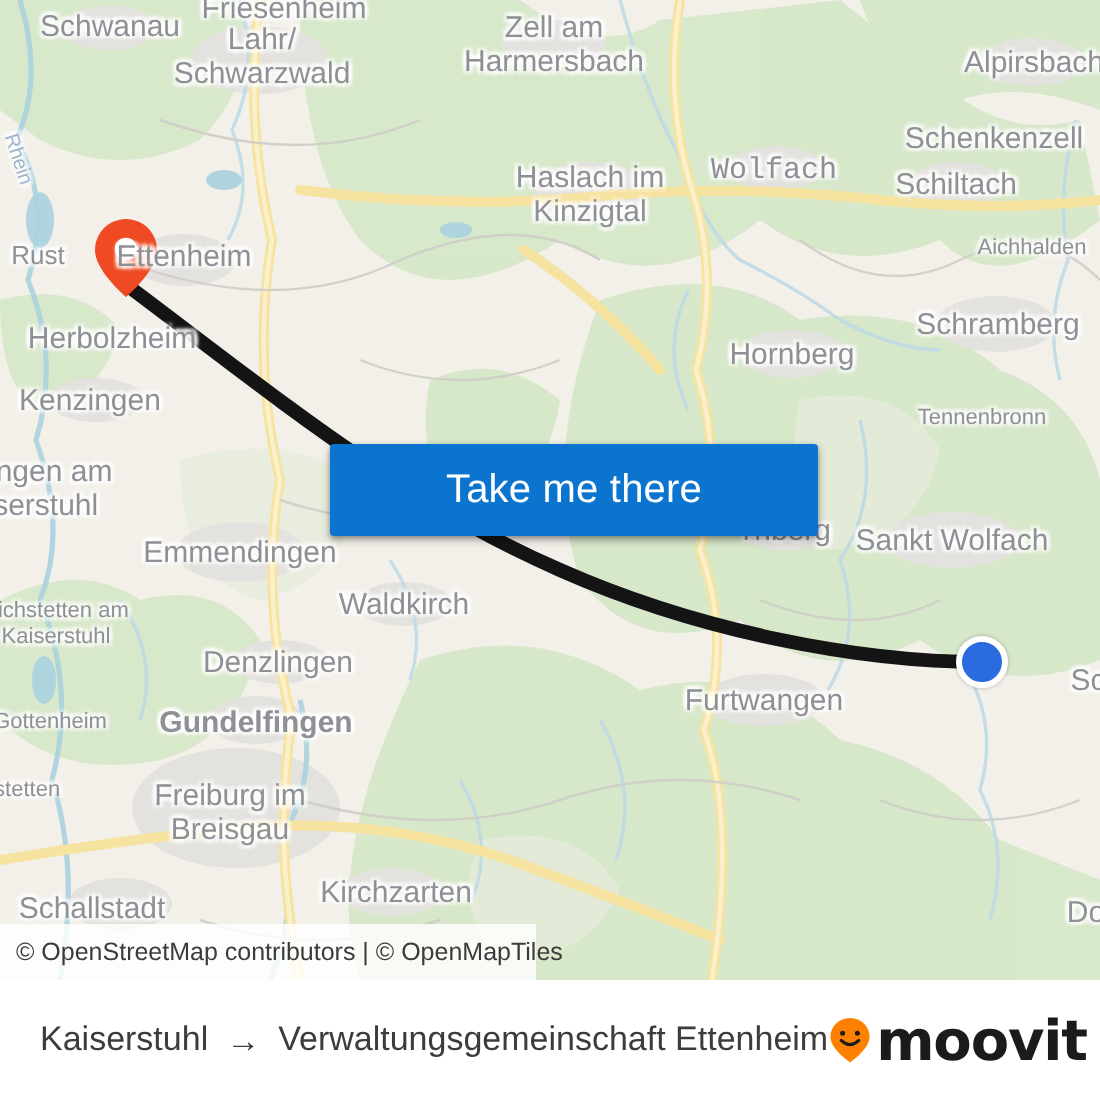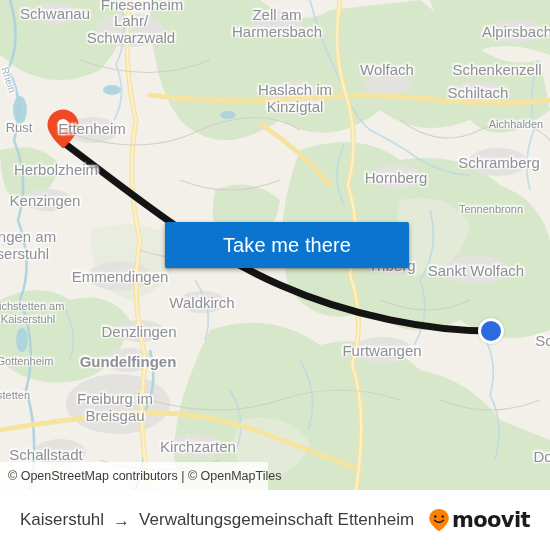--- a/index.html
+++ b/index.html
@@ -104,21 +104,21 @@
     white-space: nowrap;
   }
   #arrow-icon { font-size: 17px; color: #3c3c3c; line-height: 1; }
   #brand {
     margin-left: auto;
     display: flex; align-items: center; gap: 2px;
   }
   #brand-mark { width: 22px; height: 24px; display: block; }
   #brand-text {
     font-family: "DejaVu Sans", sans-serif;
-    font-size: 21px; font-weight: bold;
+    font-size: 28px; font-weight: bold;
     color: #1b1b1b; letter-spacing: -.6px;
   }
 </style>
 </head>
 <body>
 
 <div id="app">
 
   <div id="map">
 
@@ -250,21 +250,21 @@
 
     <div id="labels">
         <div class="lbl big" style="left: 55px; top: 14px;">Schwanau</div>
         <div class="lbl big" style="left: 142px; top: 5px;">Friesenheim</div>
         <div class="lbl big" style="left: 131px; top: 29px;">Lahr/
 Schwarzwald</div>
         <div class="lbl big" style="left: 277px; top: 23px;">Zell am
 Harmersbach</div>
         <div class="lbl big" style="left: 517px; top: 32px;">Alpirsbach</div>
         <div class="lbl big" style="left: 497px; top: 70px;">Schenkenzell</div>
-        <div class="lbl big" style="left: 387px; top: 70px;">Wolfach</div>
+        <div class="lbl big" style="left: 387px; top: 86px; font-family: Liberation Mono, monospace;">Wolfach</div>
         <div class="lbl big" style="left: 478px; top: 93px;">Schiltach</div>
         <div class="lbl big" style="left: 295px; top: 98px;">Haslach im
 Kinzigtal</div>
         <div class="lbl small" style="left: 516px; top: 124px;">Aichhalden</div>
         <div class="lbl" style="left: 19px; top: 128px;">Rust</div>
         <div class="lbl big" style="left: 92px; top: 129px;">Ettenheim</div>
         <div class="lbl big" style="left: 499px; top: 163px;">Schramberg</div>
         <div class="lbl big" style="left: 396px; top: 178px;">Hornberg</div>
         <div class="lbl big" style="left: 56px; top: 170px;">Herbolzheim</div>
         <div class="lbl big" style="left: 45px; top: 201px;">Kenzingen</div>

